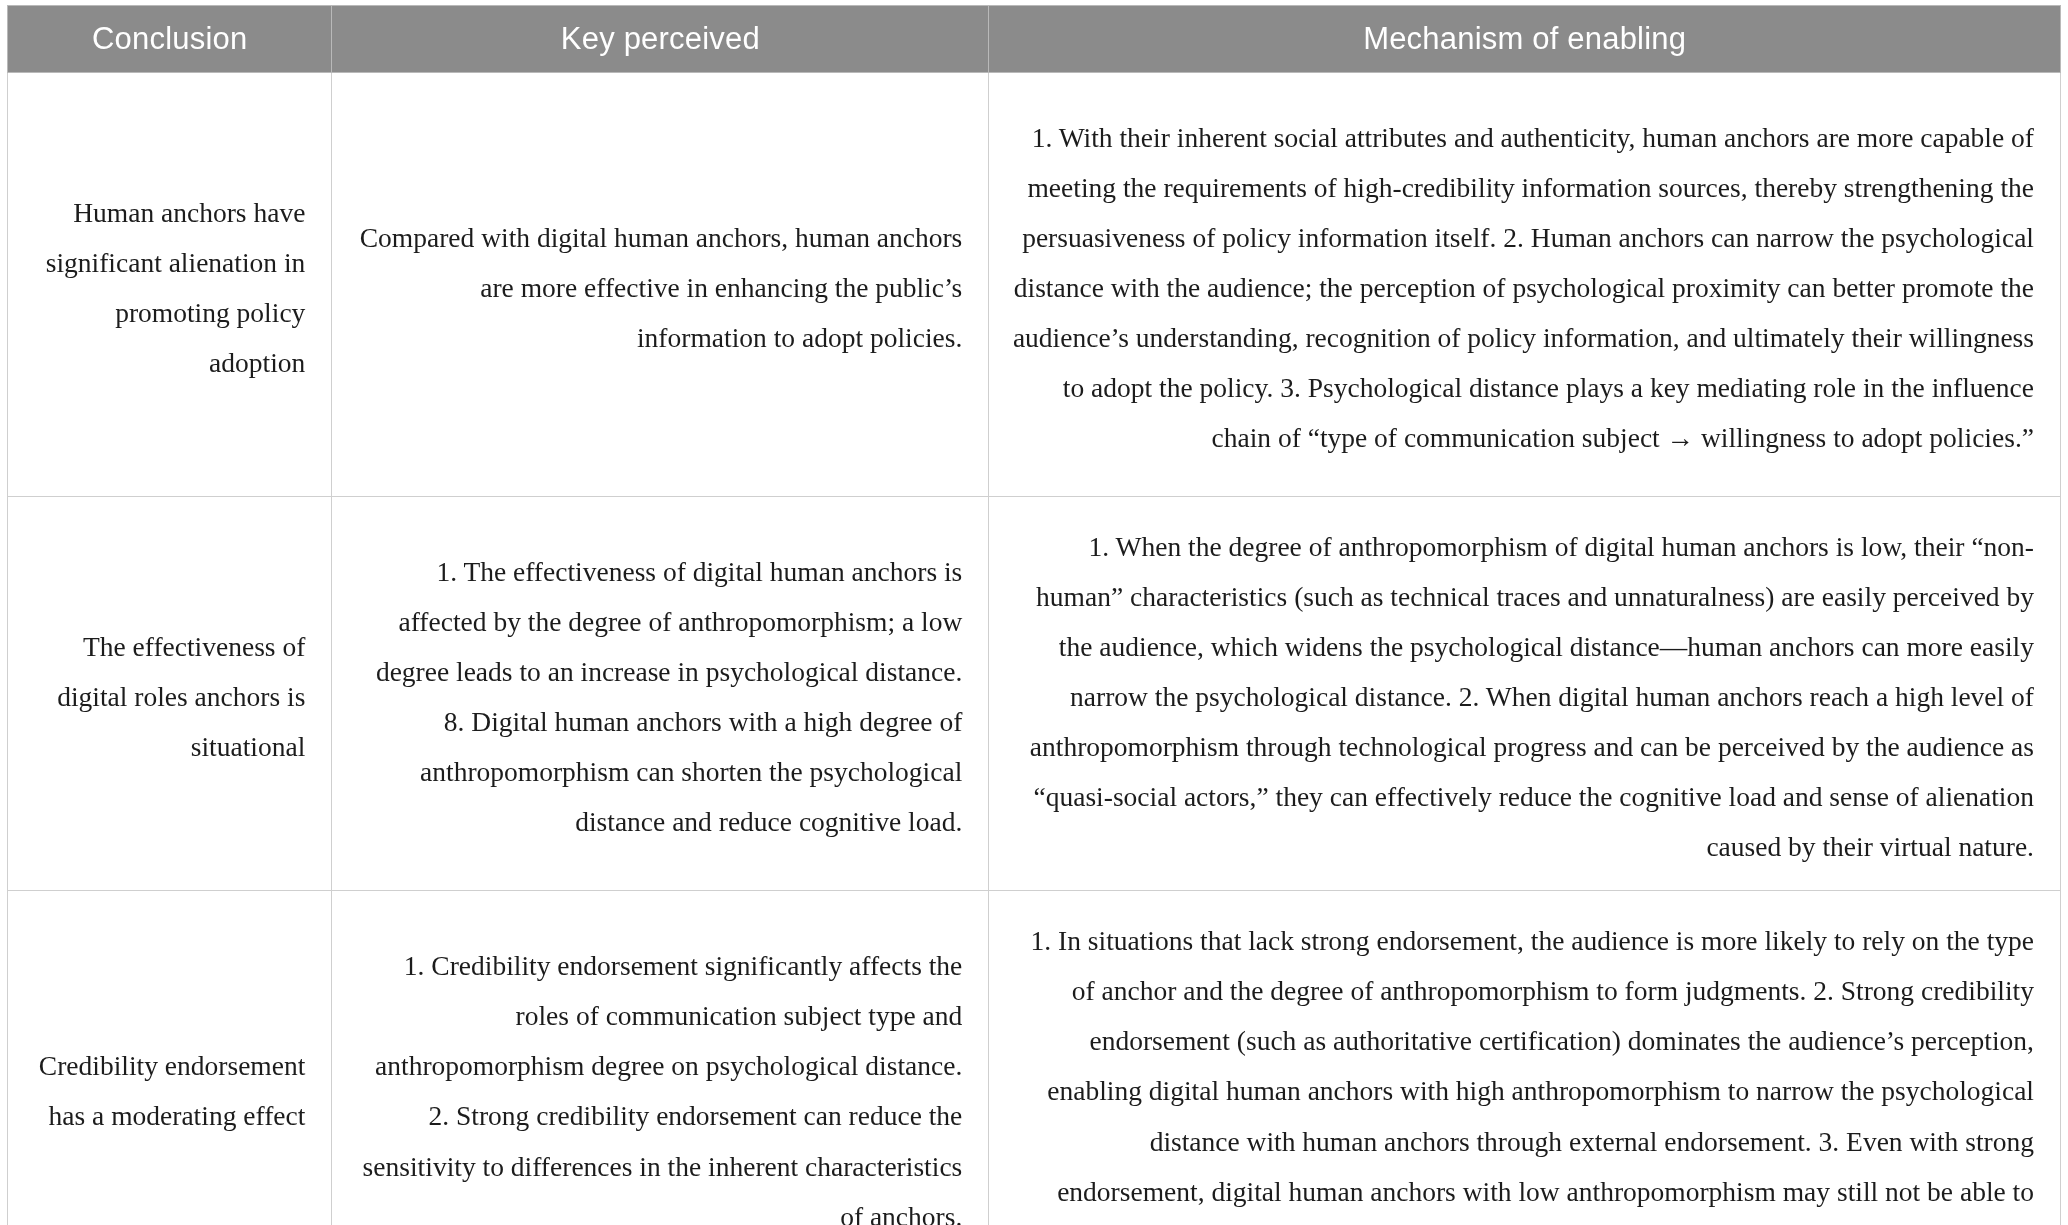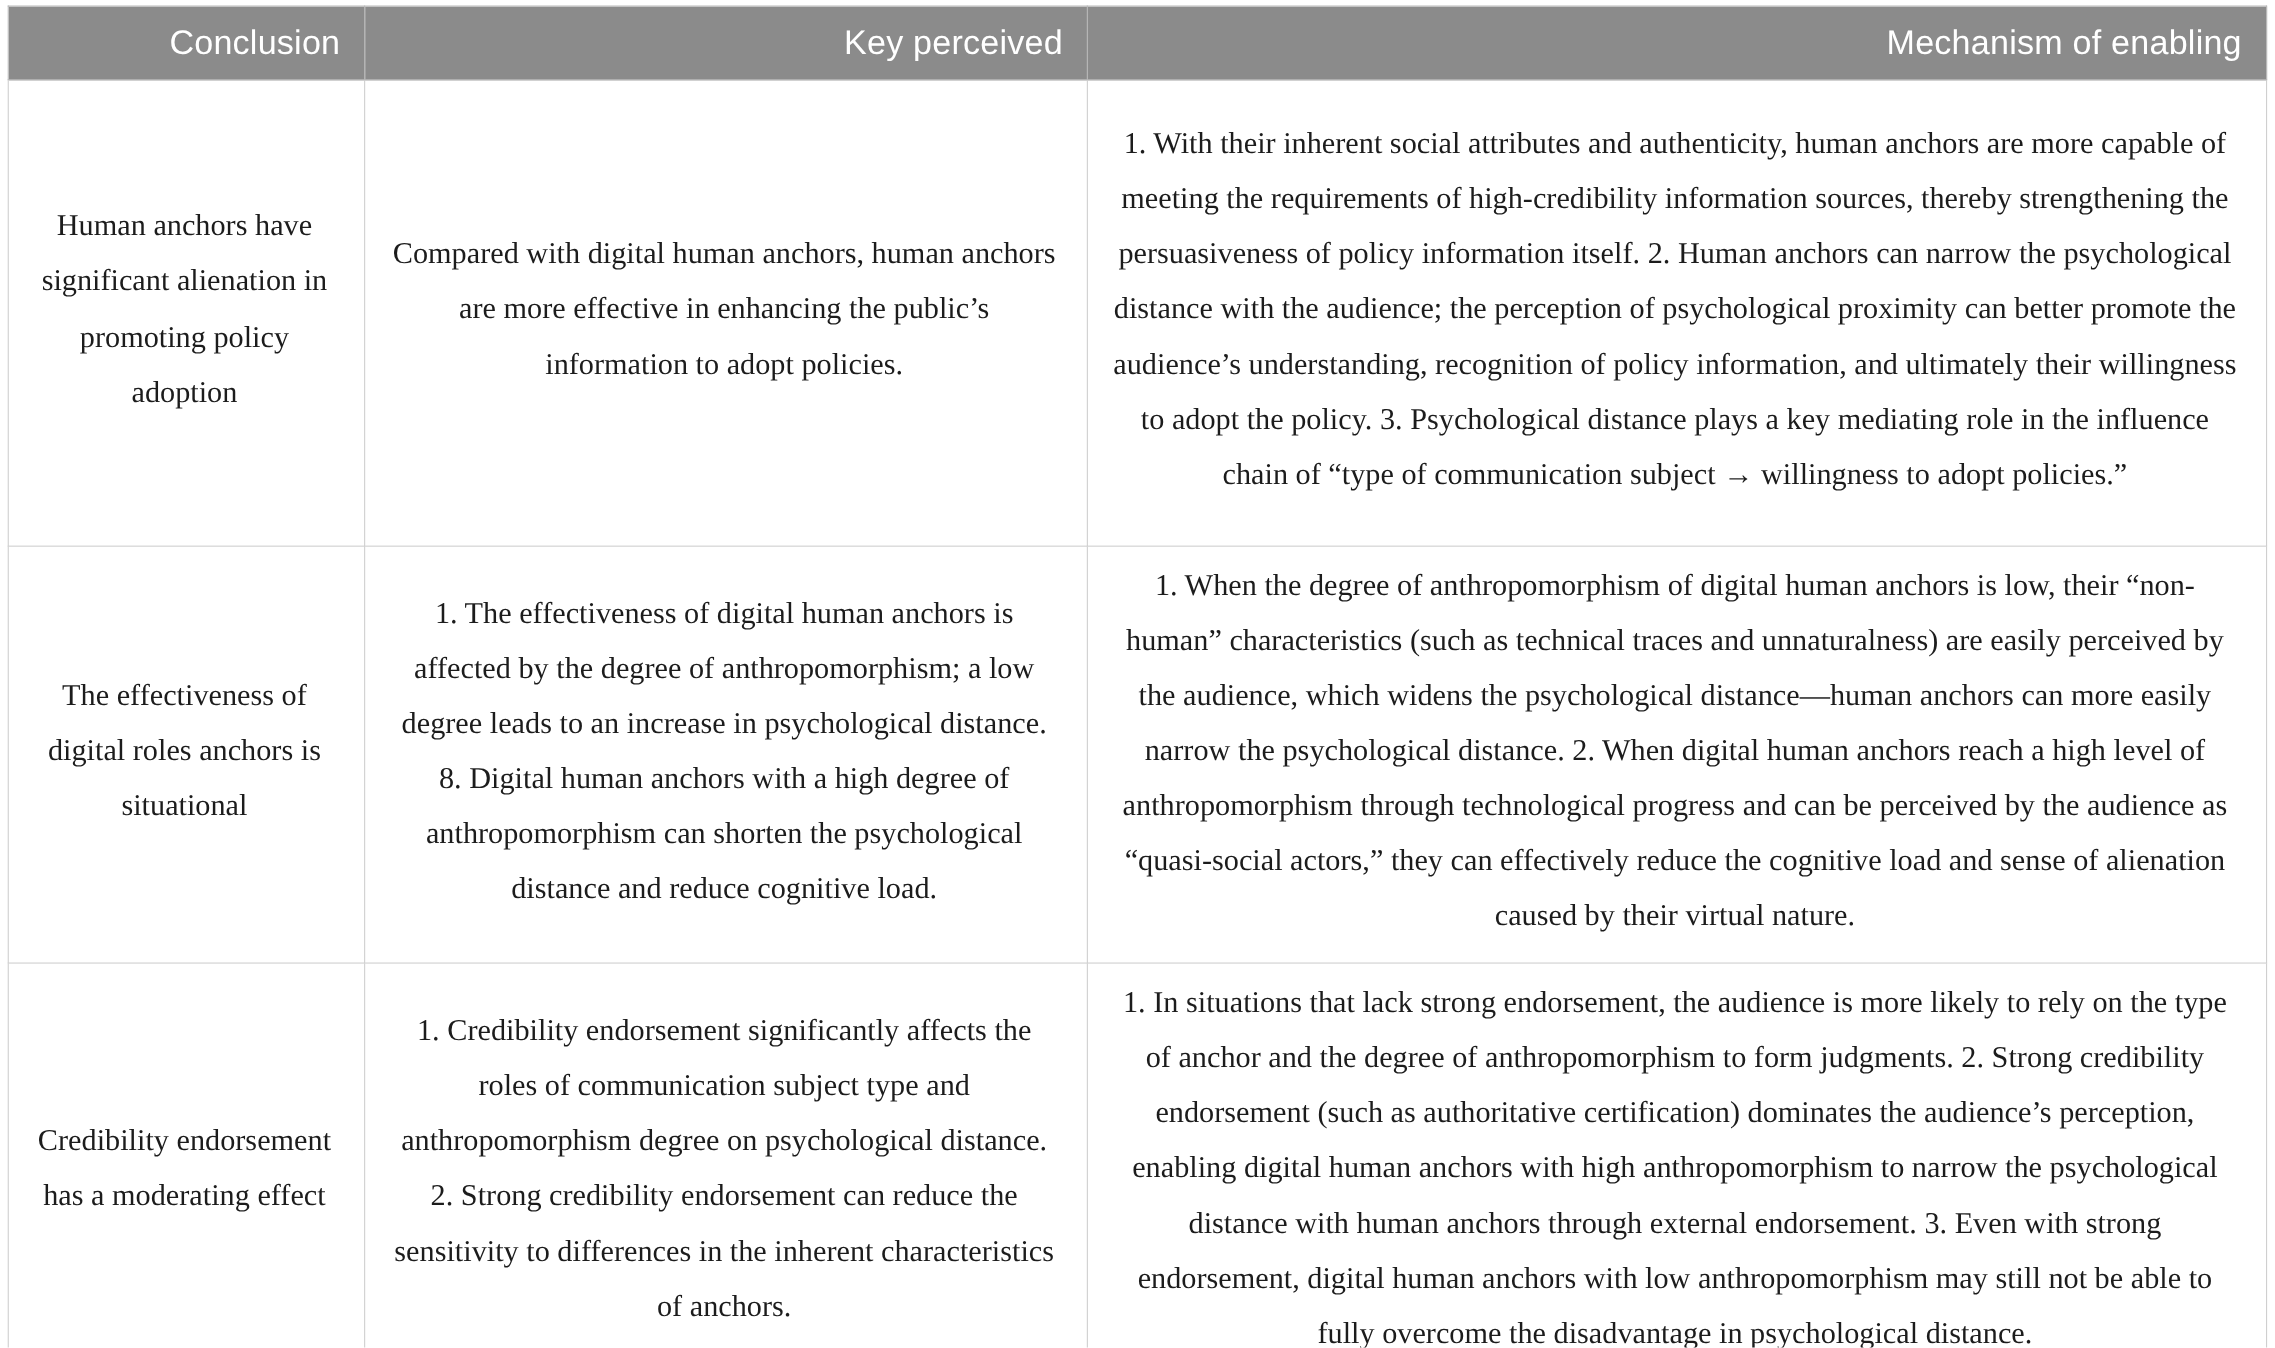--- a/index.html
+++ b/index.html
@@ -22,32 +22,32 @@
     width: 100%;
     table-layout: fixed;
   }
   thead th {
     background: #8b8b8b;
     color: #ffffff;
     font-family: "Liberation Sans", "DejaVu Sans", sans-serif;
     font-weight: 400;
     font-size: 31px;
     letter-spacing: 0.2px;
-    text-align: right;
+    text-align: center;
     vertical-align: middle;
     padding: 15px 22px;
     border: 1px solid #b9b9b9;
   }
   tbody td {
     border: 1px solid #cfcfcf;
     vertical-align: middle;
     font-size: 27.5px;
     line-height: 1.82;
-    padding: 10px 26px 18px 22px;
-    text-align: center;
+    padding: 25px 26px 18px 22px;
+    text-align: right;
   }
   tbody tr.row-1 { height: 424px; }
   tbody tr.row-2 { height: 362px; }
   tbody tr.row-3 { height: 350px; }
 </style>
 </head>
 <body>
 
 <div class="table-wrap">
   <table class="results">

